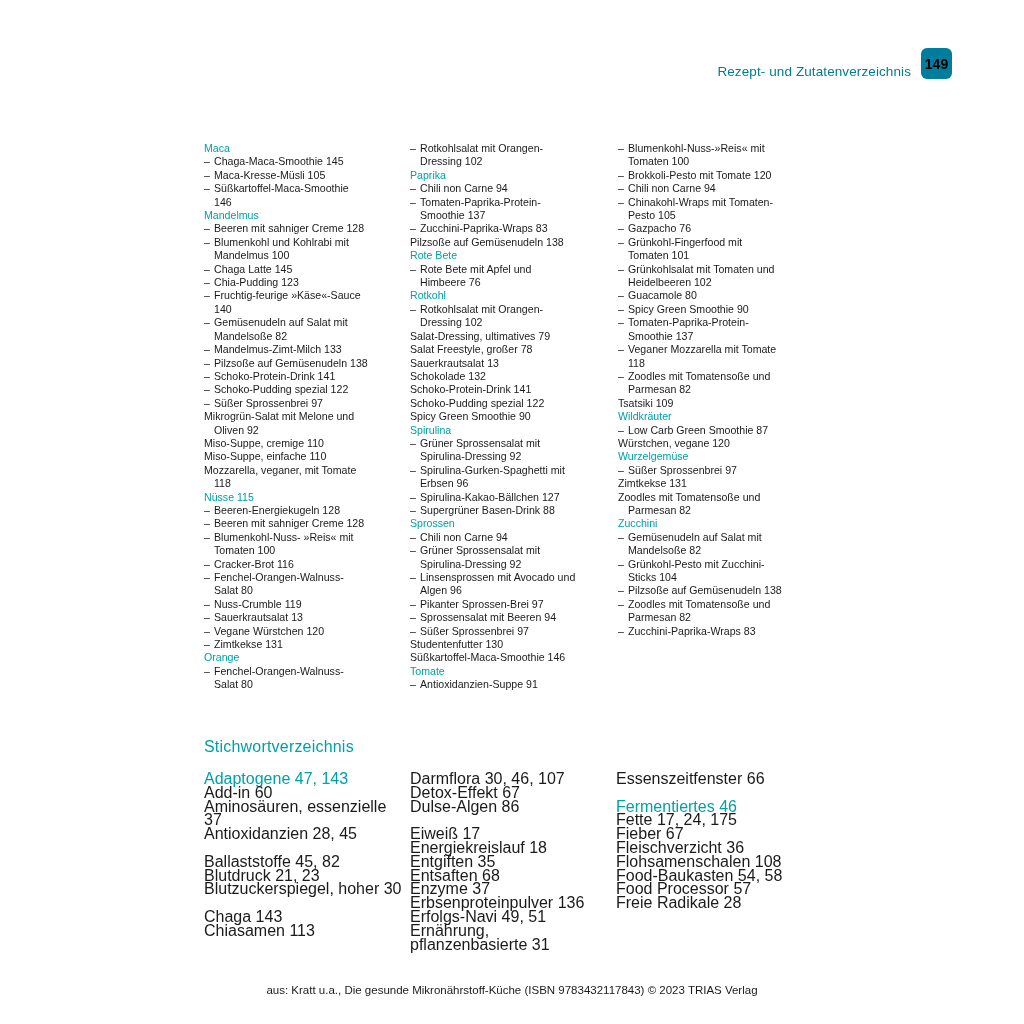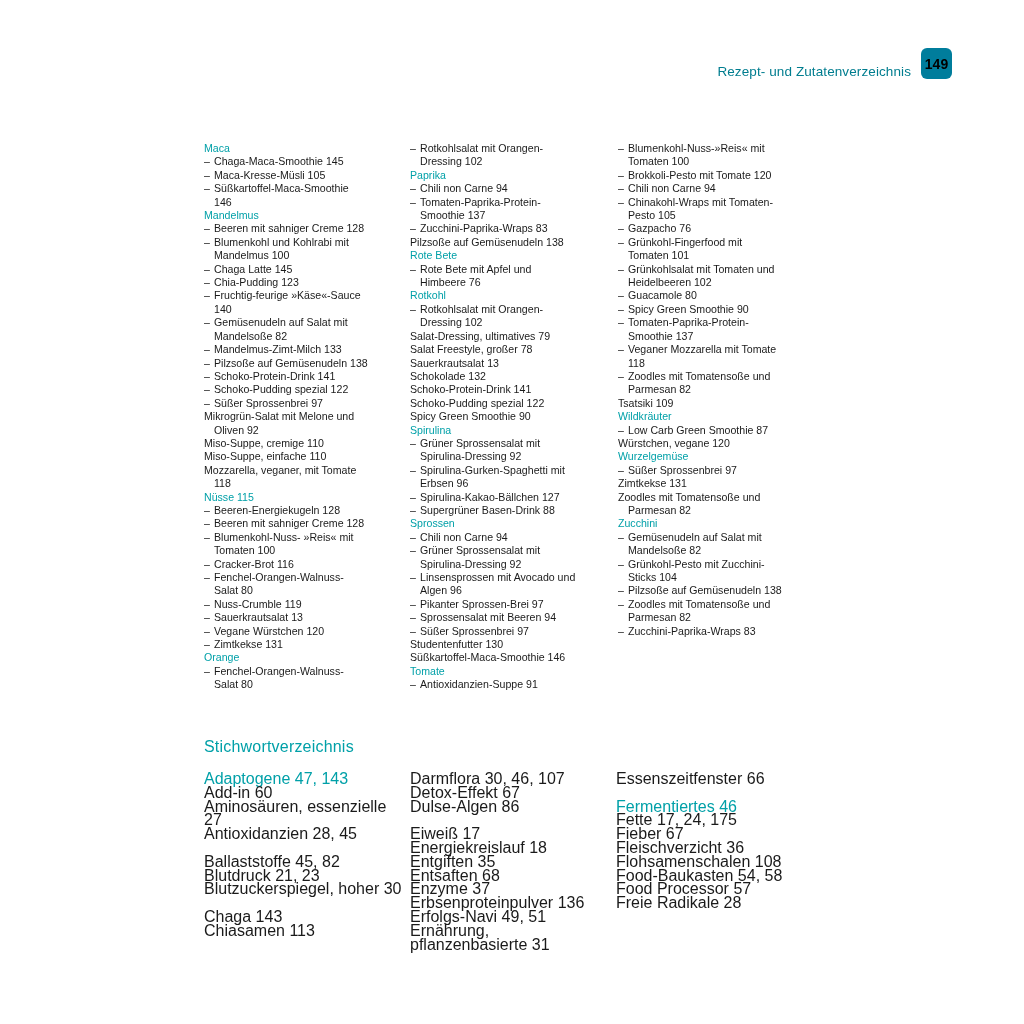--- a/index.html
+++ b/index.html
@@ -259,21 +259,21 @@
         <div class="entry sub"><span class="dash">–</span><span>Zucchini-Paprika-Wraps 83</span></div>
       </div>
   </div>
 
   <div class="keyword-title">Stichwortverzeichnis</div>
 
   <div class="keyword-area">
     <div class="kw-col c1">
         <div class="kw-entry head">Adaptogene 47, 143</div>
         <div class="kw-entry">Add-in 60</div>
-        <div class="kw-entry">Aminosäuren, essenzielle 27</div>
+        <div class="kw-entry">Aminosäuren, essenzielle 37</div>
         <div class="kw-entry">Antioxidanzien 28, 45</div>
         <div class="kw-gap"></div>
         <div class="kw-entry">Ballaststoffe 45, 82</div>
         <div class="kw-entry">Blutdruck 21, 23</div>
         <div class="kw-entry">Blutzuckerspiegel, hoher 30</div>
         <div class="kw-gap"></div>
         <div class="kw-entry">Chaga 143</div>
         <div class="kw-entry">Chiasamen 113</div>
       </div>
     <div class="kw-col c2">
@@ -297,14 +297,15 @@
         <div class="kw-entry">Fette 17, 24, 175</div>
         <div class="kw-entry">Fieber 67</div>
         <div class="kw-entry">Fleischverzicht 36</div>
         <div class="kw-entry">Flohsamenschalen 108</div>
         <div class="kw-entry">Food-Baukasten 54, 58</div>
         <div class="kw-entry">Food Processor 57</div>
         <div class="kw-entry">Freie Radikale 28</div>
       </div>
   </div>
 
+  <div class="footer">aus: Kratt u.a., Die gesunde Mikronährstoff-Küche (ISBN 9783432117843) © 2023 TRIAS Verlag</div>
 
 </div>
 
 </body></html>

